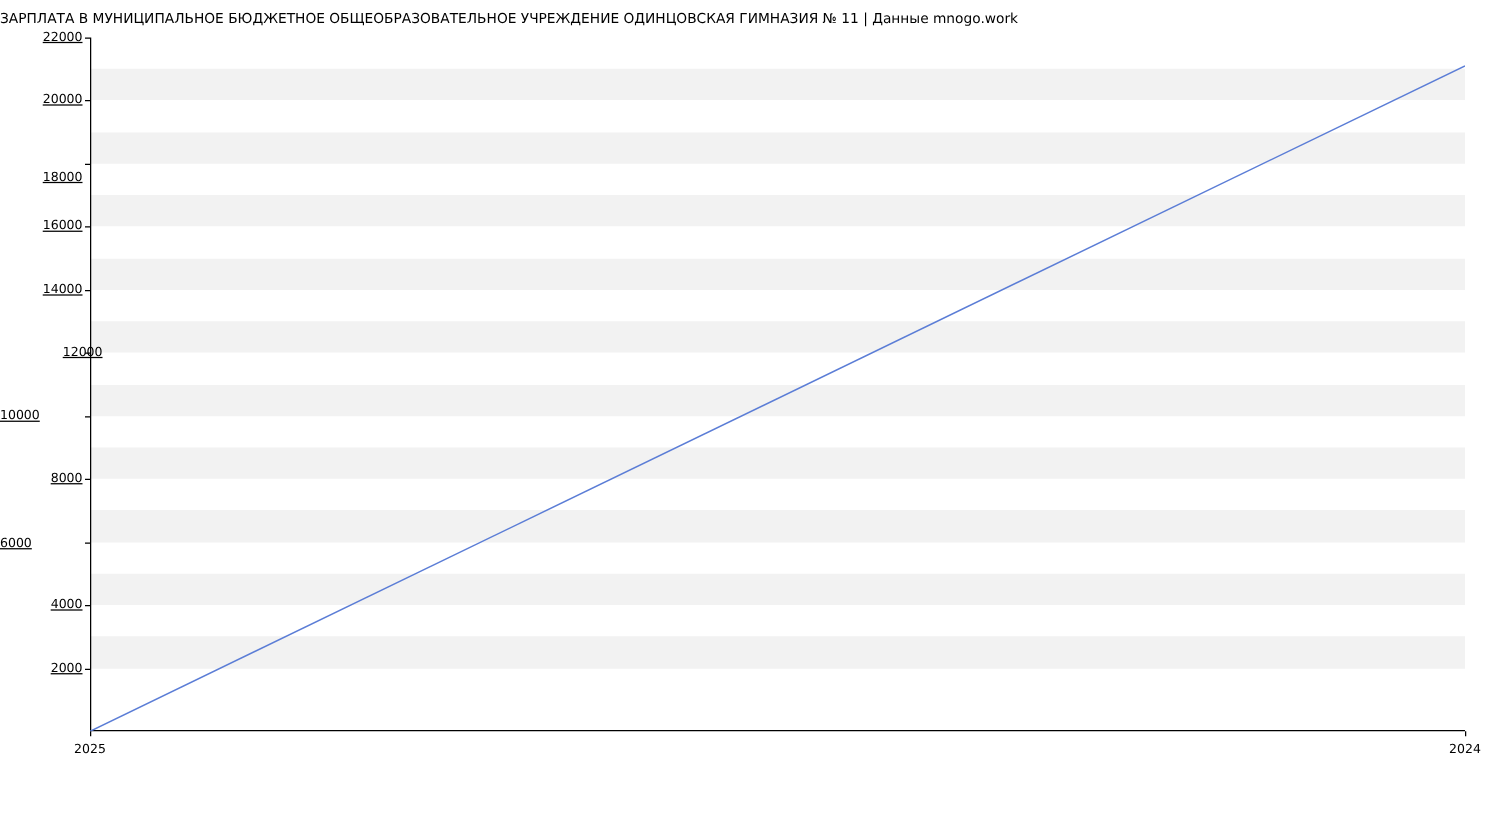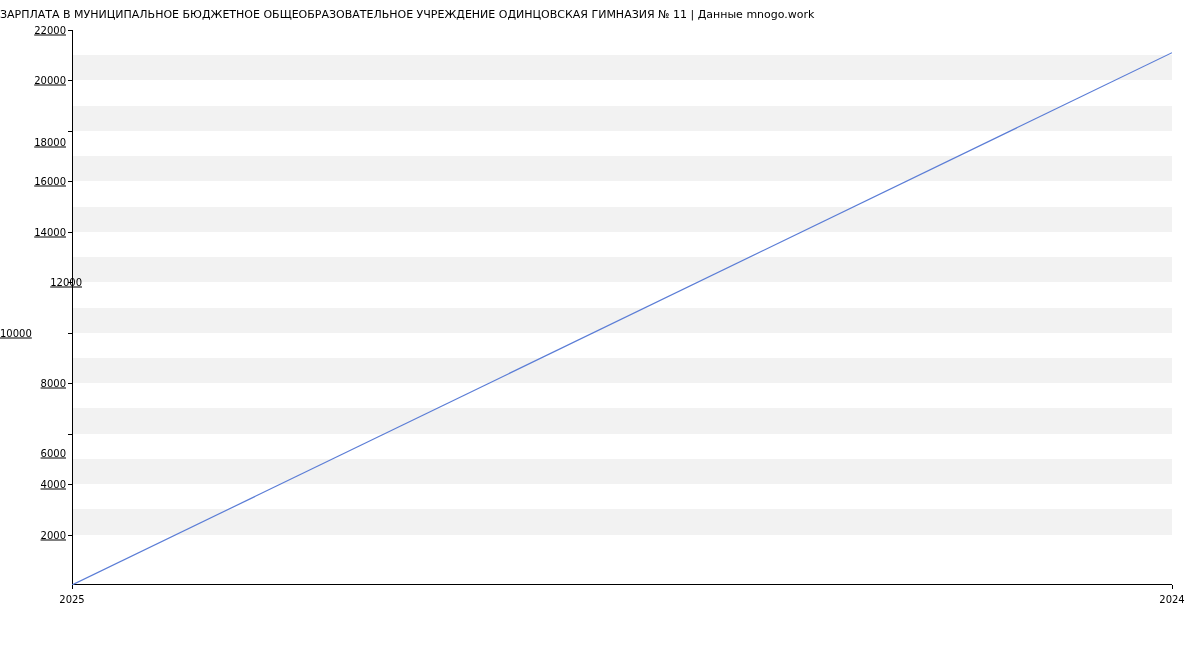--- a/index.html
+++ b/index.html
@@ -125,21 +125,21 @@
       <div class="x-tick-label" style="left: 1100px;">2024</div>
       <div class="x-tick-mark" style="left: 1100px;"></div>
     </div>
   <svg class="data-line" viewBox="0 0 1100 555" preserveAspectRatio="none">
     <polyline id="series-line" fill="none" stroke-width="1.2" points="0,555 1100,22.704545454545496" stroke="#5b7dd6"></polyline>
   </svg>
 </div>
 
 <div class="y-tick-label" style="top: 534.545px; position: fixed; left: 0px; width: 66px; text-align: right; transform: translateY(-50%); font-size: 10px;">2000</div>
 <div class="y-tick-label" style="top: 484.091px; position: fixed; left: 0px; width: 66px; text-align: right; transform: translateY(-50%); font-size: 10px;">4000</div>
-<div class="y-tick-label" style="top: 453px; position: fixed; left: 0px; width: 66px; text-align: right; transform: translateY(-50%); font-size: 10px;">6000</div>
+<div class="y-tick-label" style="top: 435px; position: fixed; left: 0px; width: 66px; text-align: left; transform: translateY(-50%); font-size: 10px;">6000</div>
 <div class="y-tick-label" style="top: 383.182px; position: fixed; left: 0px; width: 66px; transform: translateY(-50%); font-size: 10px;">8000</div>
 <div class="y-tick-label" style="top: 332.727px; position: fixed; left: 0px; width: 66px; text-align: left; transform: translateY(-50%); font-size: 10px;">10000</div>
 <div class="y-tick-label" style="top: 282.273px; position: fixed; left: 0px; width: 66px; text-align: right; transform: translateY(-50%); font-size: 10px; margin-left: 16px;">12000</div>
 <div class="y-tick-label" style="top: 231.818px; position: fixed; left: 0px; width: 66px; text-align: right; transform: translateY(-50%); font-size: 10px;">14000</div>
 <div class="y-tick-label" style="top: 181.364px; position: fixed; left: 0px; width: 66px; text-align: right; transform: translateY(-50%); font-size: 10px;">16000</div>
 <div class="y-tick-label" style="top: 130.909px; position: fixed; left: 0px; width: 66px; text-align: right; transform: translateY(-50%); font-size: 10px; margin-top: 11px;">18000</div>
 <div class="y-tick-label" style="top: 80.4545px; position: fixed; left: 0px; width: 66px; text-align: right; transform: translateY(-50%); font-size: 10px; padding-left: 24px;">20000</div>
 <div class="y-tick-label" style="top: 30px; position: fixed; left: 0px; width: 66px; text-align: right; transform: translateY(-50%); font-size: 10px;">22000</div>
 
 </body></html>

